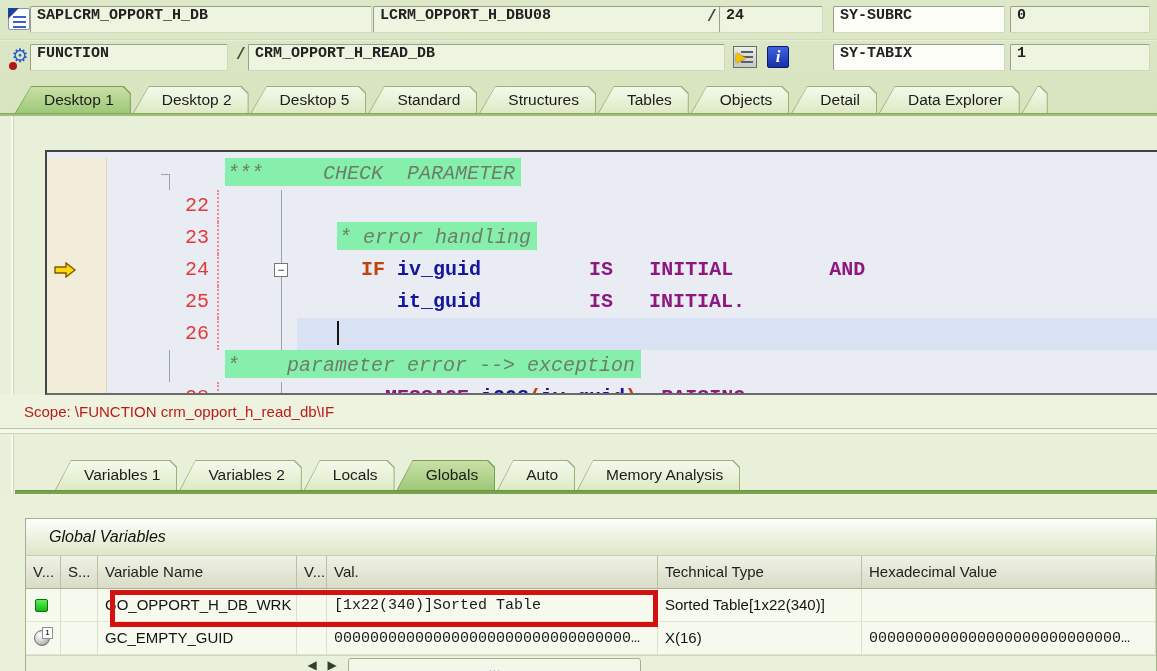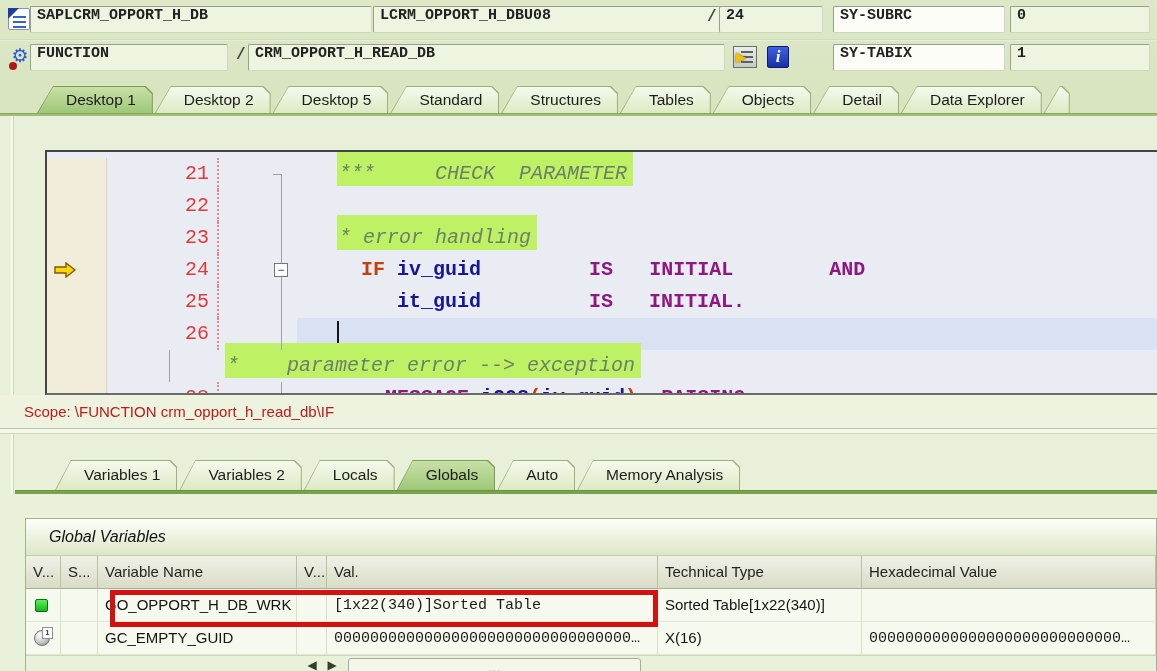--- a/index.html
+++ b/index.html
@@ -36,21 +36,21 @@
        background:repeating-linear-gradient(#596068 0 2px,transparent 2px 5px);}
   .ico-step::after{content:"";position:absolute;left:2px;bottom:4px;width:0;height:0;
        border-left:10px solid #f2c200;border-top:5px solid transparent;border-bottom:5px solid transparent;
        filter:drop-shadow(0 0 1px #7a5c00);}
   .ico-info{width:22px;height:22px;top:2px;background:linear-gradient(#4062e0,#1530a8);
        border:1px solid #0a1a70;border-radius:2px;color:#fff;text-align:center;
        font:700 italic 17px "Liberation Serif",serif;line-height:20px;}
 
   
   .tabstrip{position:absolute;display:flex;align-items:flex-end;}
-  .strip1{left:0;right:0;top:86px;height:27px;padding-left:37px;}
+  .strip1{left:0;right:0;top:86px;height:27px;padding-left:15px;}
   .strip2{left:0;right:0;top:460px;height:30px;padding-left:55px;align-items:center;}
   .underline1{position:absolute;left:0;right:0;top:113px;height:3px;background:#9fbe78;border-top:1px solid #86a95e;}
   .underline2{position:absolute;left:15px;right:0;top:490px;height:4px;background:#7aa24e;border-top:1px solid #6a9342;}
   .tab{position:relative;height:100%;margin-right:2px;flex:none;}
   .tab-bg{position:absolute;inset:0;background:#9db077;
        clip-path:polygon(16px 0,calc(100% - 7px) 0,100% 7px,100% 100%,0 100%);}
   .tab-bg::after{content:"";position:absolute;left:1px;right:1px;top:1px;bottom:0;
        background:linear-gradient(#f4f9ec,#ddeac4);
        clip-path:polygon(15px 0,calc(100% - 7px) 0,100% 7px,100% 100%,0 100%);}
   .tab.active .tab-bg{background:#79a051;}
@@ -72,21 +72,21 @@
   .lgap{width:46px;flex:none;}
   .lfold{width:32px;flex:none;position:relative;}
   .fline{position:absolute;left:50%;top:0;bottom:0;width:1px;background:#9aa2aa;}
   .fline.half{top:50%;}
   .ftick{position:absolute;left:calc(50% - 8px);top:50%;width:8px;height:1px;background:#9aa2aa;}
   .fbox{position:absolute;left:calc(50% - 7px);top:calc(50% - 7px);width:14px;height:14px;
        background:#fff;border:1px solid #70787f;font:12px/12px "Liberation Sans",sans-serif;
        text-align:center;color:#333;}
   .lcode{flex:1;white-space:pre;font:20px/32px "Liberation Mono",monospace;padding-left:40px;color:#222;}
   .lcode.curline{background:#d9e2f2;}
-  .cmt{background:#bef264;color:#6b7f69;font-style:italic;padding:11px 6px 1px 2px;}
+  .cmt{background:#86efac;color:#6b7f69;font-style:italic;padding:4px 6px 1px 2px;}
   .c-kw{color:#c2410c;font-weight:700;}
   .c-id{color:#16169c;font-weight:700;}
   .c-op{color:#8e1880;font-weight:700;}
   .cursor{display:inline-block;width:2px;height:24px;background:#151515;vertical-align:text-bottom;}
 
   
   .scopebar{position:absolute;left:0;right:0;top:395px;height:33px;background:#edf3de;
        font-size:15px;color:#b91c1c;line-height:33px;padding-left:24px;}
   .groove{position:absolute;left:0;right:0;top:428px;height:6px;background:#f3f8ea;
        border-top:1px solid #b8c4a6;border-bottom:1px solid #cdd8bc;}
@@ -209,21 +209,20 @@
     </div>
   <div class="underline1"></div>
 
   <div class="framev1"></div>
   <div class="framev2"></div>
 
   <div class="editor">
     <div id="codeLines">
         <div class="cline">
           <div class="lmargin"></div>
-          <div class="lnum">21</div>
           <div class="lgap"></div>
           <div class="lfold">
             <span class="fline half"></span>
             <span class="ftick"></span>
           </div>
           <div class="lcode"><span class="cmt">***     CHECK  PARAMETER</span></div>
         </div>
         <div class="cline">
           <div class="lmargin"></div>
           <div class="lnum">22</div>

